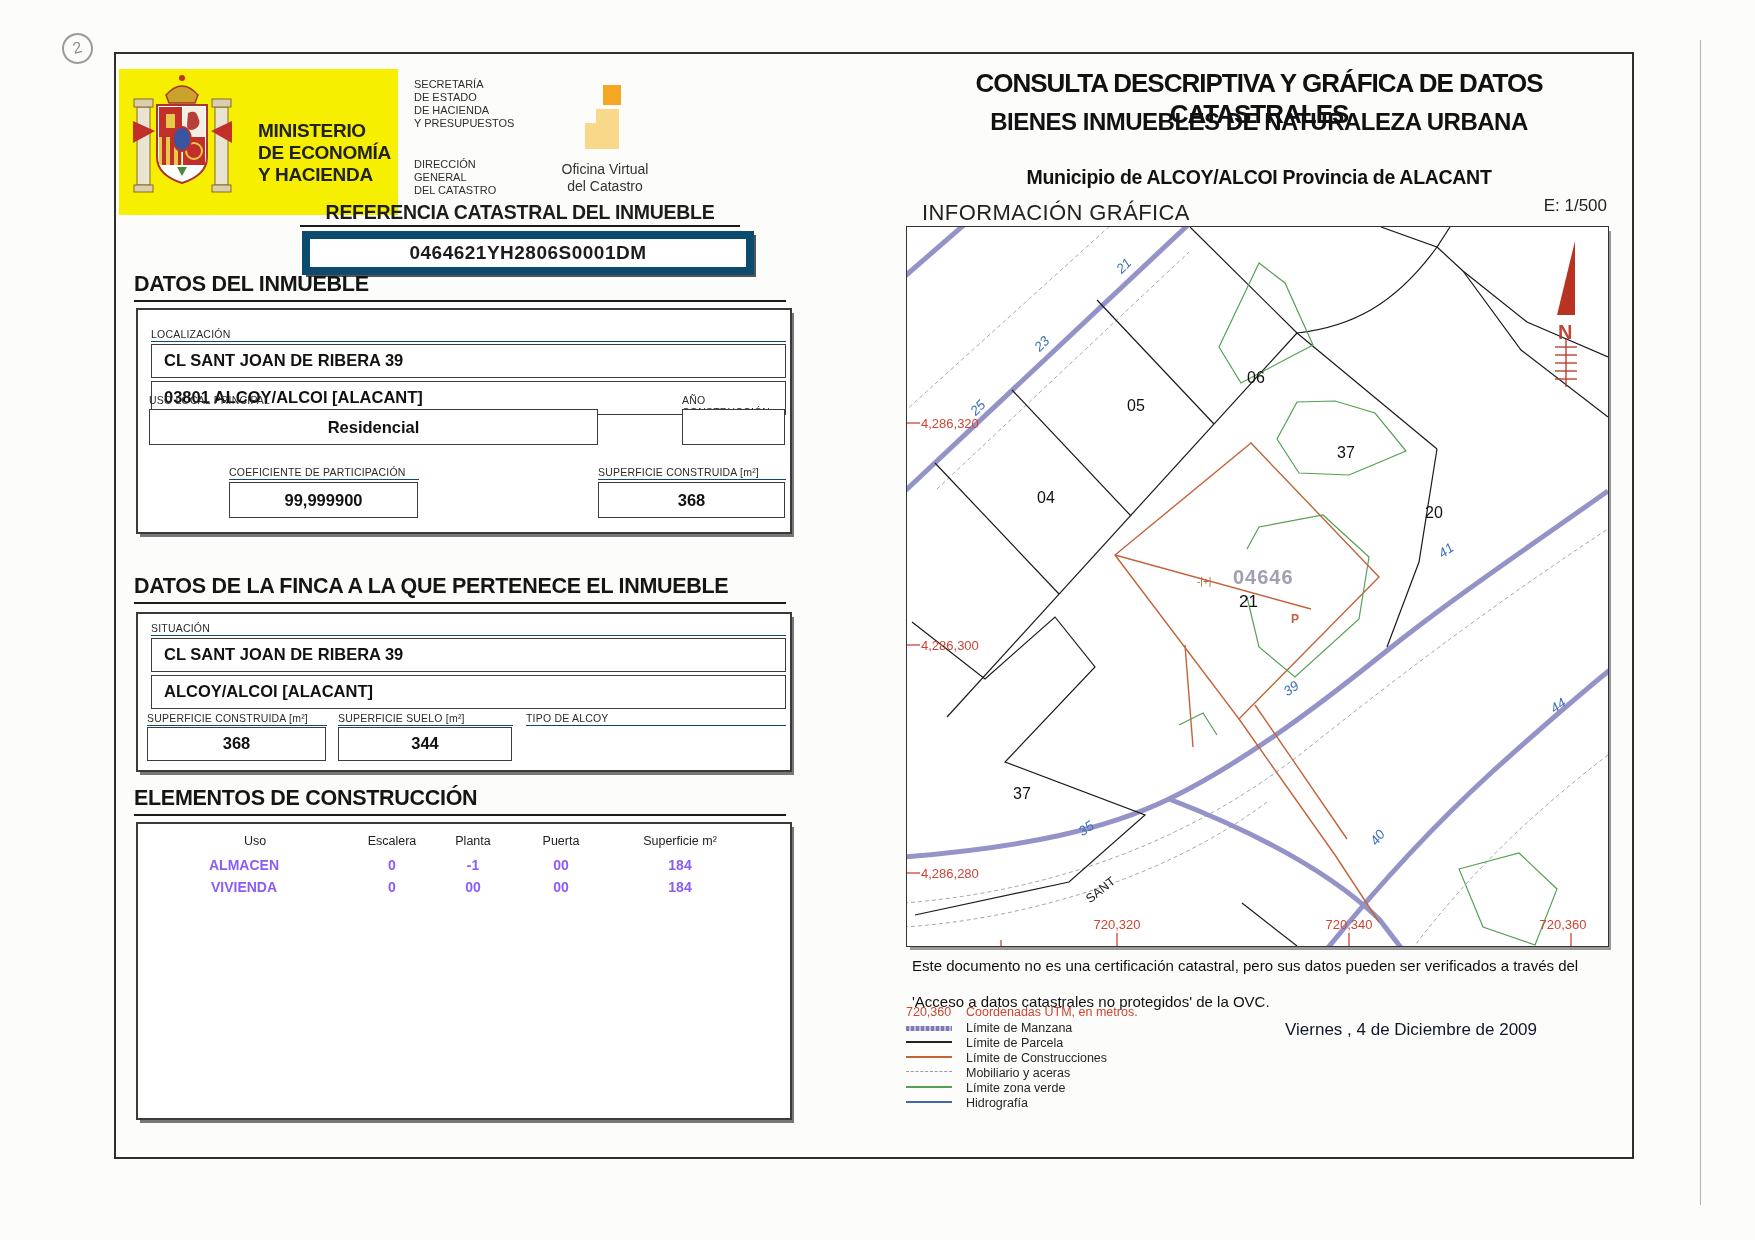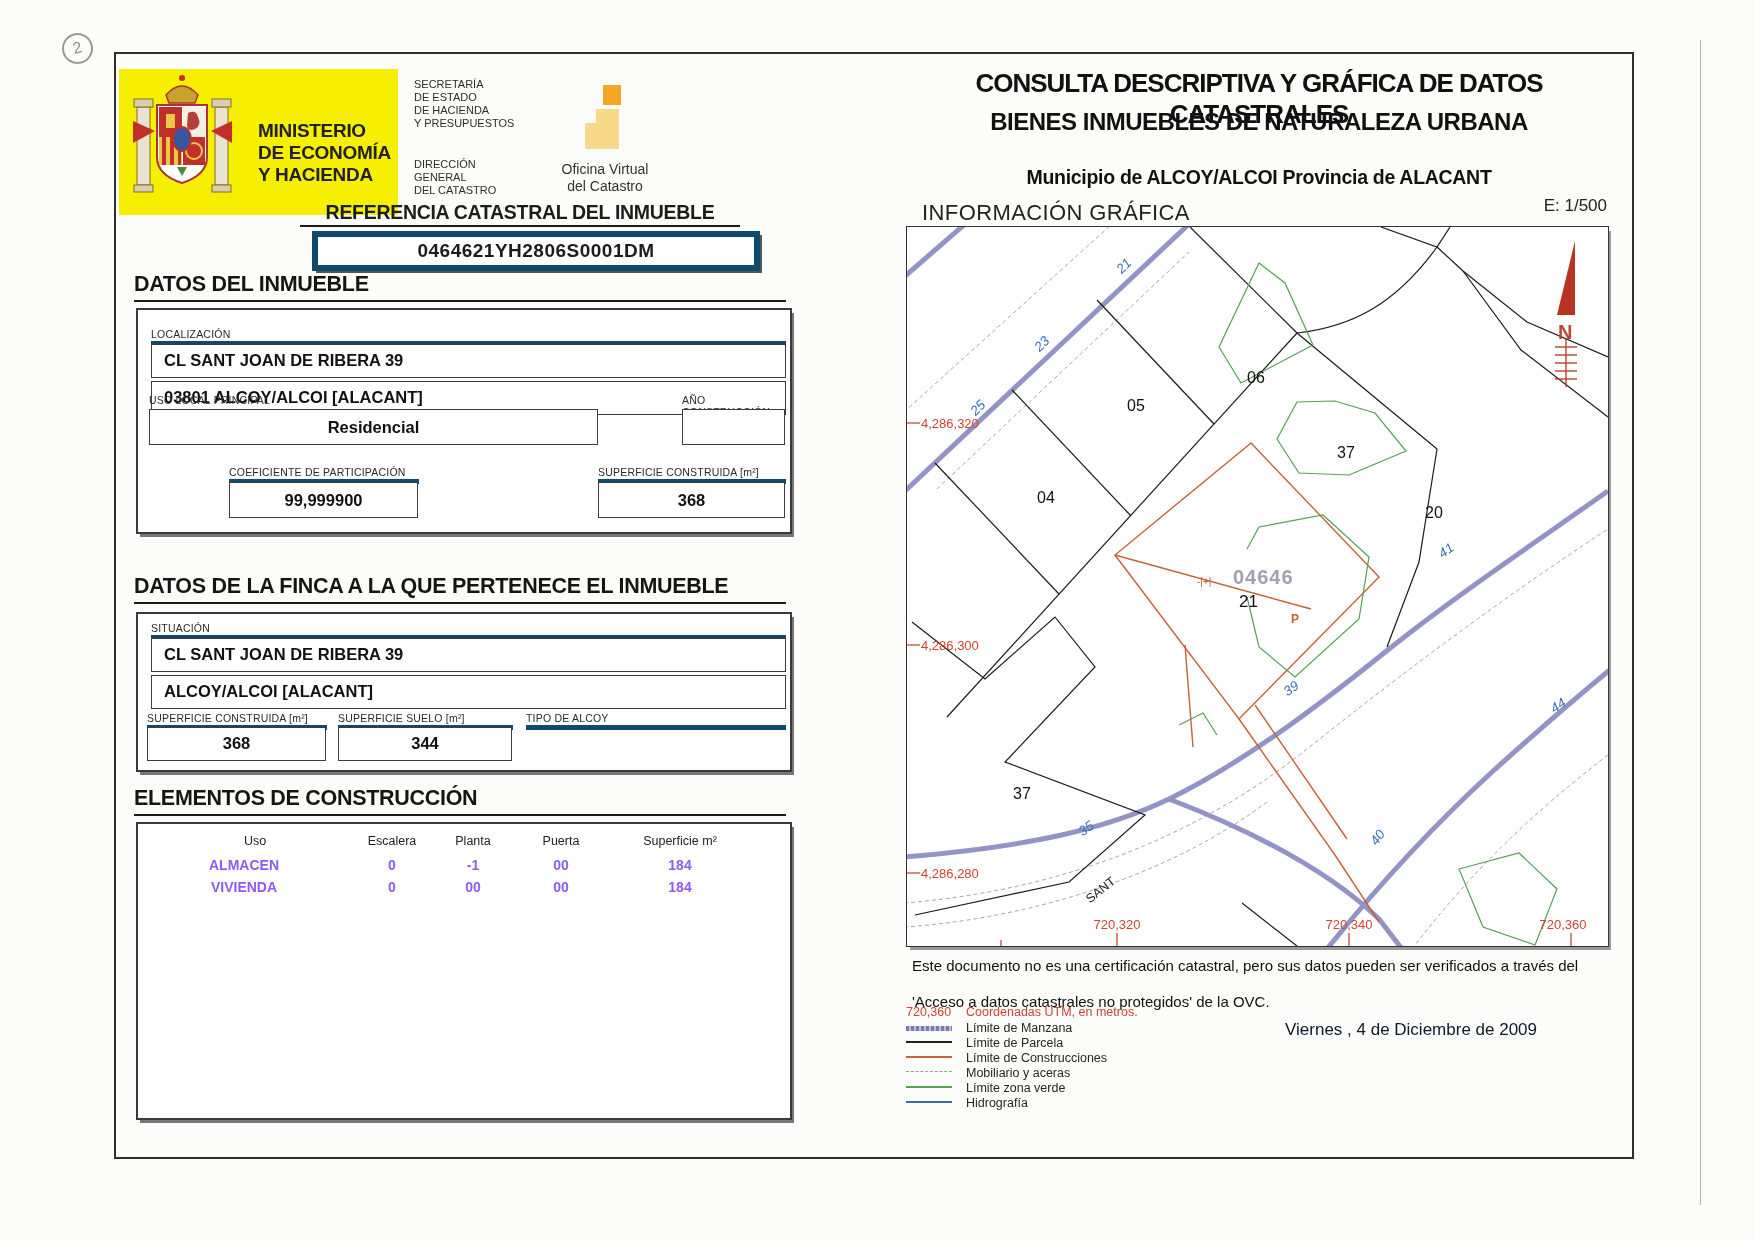--- a/index.html
+++ b/index.html
@@ -18,28 +18,28 @@
   #ovc-name{left:540px;top:161px;width:130px;text-align:center;font-size:14px;line-height:17px;color:#333;}
   .title-block{left:906px;width:706px;text-align:center;font-weight:700;color:#111;}
   #title1{top:68px;font-size:26px;letter-spacing:-1px;}
   #title2{top:108px;font-size:24px;letter-spacing:-0.5px;}
   #title3{top:166px;font-size:19.5px;letter-spacing:-0.3px;}
   #info-grafica{left:922px;top:200px;font-size:22px;letter-spacing:.4px;color:#222;}
   #scale{left:1450px;top:196px;width:157px;text-align:right;font-size:17px;color:#222;}
   
   #ref-title{left:300px;top:201px;width:440px;text-align:center;font-size:19.5px;font-weight:700;
     border-bottom:2.5px solid #1a1a1a;padding-bottom:1px;letter-spacing:-0.3px;}
-  #ref-box{left:312px;top:231px;width:436px;height:28px;border:6px solid #0c4a6e;
+  #ref-box{left:302px;top:231px;width:436px;height:28px;border:8px solid #0c4a6e;
     box-shadow:3px 3px 0 -1px #555;text-align:center;font-size:19px;font-weight:700;line-height:28px;letter-spacing:.5px;background:#fff;}
   
   .sec-h{left:134px;width:652px;font-size:21.5px;font-weight:700;letter-spacing:-0.3px;
     border-bottom:2.5px solid #1a1a1a;padding-bottom:3px;color:#151515;}
   
   .sec-box{border:2px solid #3a3a3a;background:#fff;box-shadow:3px 4px 0 -1px #777;}
-  .lbl{font-size:10.5px;color:#2a2a2a;letter-spacing:.2px;border-bottom:5px solid #0c4a6e;padding-bottom:1px;}
+  .lbl{font-size:10.5px;color:#2a2a2a;letter-spacing:.2px;border-bottom:1px solid #0c4a6e;padding-bottom:1px;}
   .inp{border:1.5px solid #3c3c3c;background:#fff;font-size:16.5px;font-weight:700;color:#111;
     line-height:31px;padding-left:12px;}
   .inp.center{text-align:center;padding-left:0;}
   
   .th{font-size:12.5px;color:#222;transform:translateX(-50%);}
   .tv{font-size:14px;font-weight:700;color:#8b5cf6;transform:translateX(-50%);}
   
   #disclaimer{left:912px;top:948px;width:700px;font-size:15px;font-weight:400;line-height:36px;color:#101010;}
   #doc-date{left:1285px;top:1020px;font-size:17px;color:#0f172a;}
   .leg-row{position:absolute;left:906px;height:14px;}

